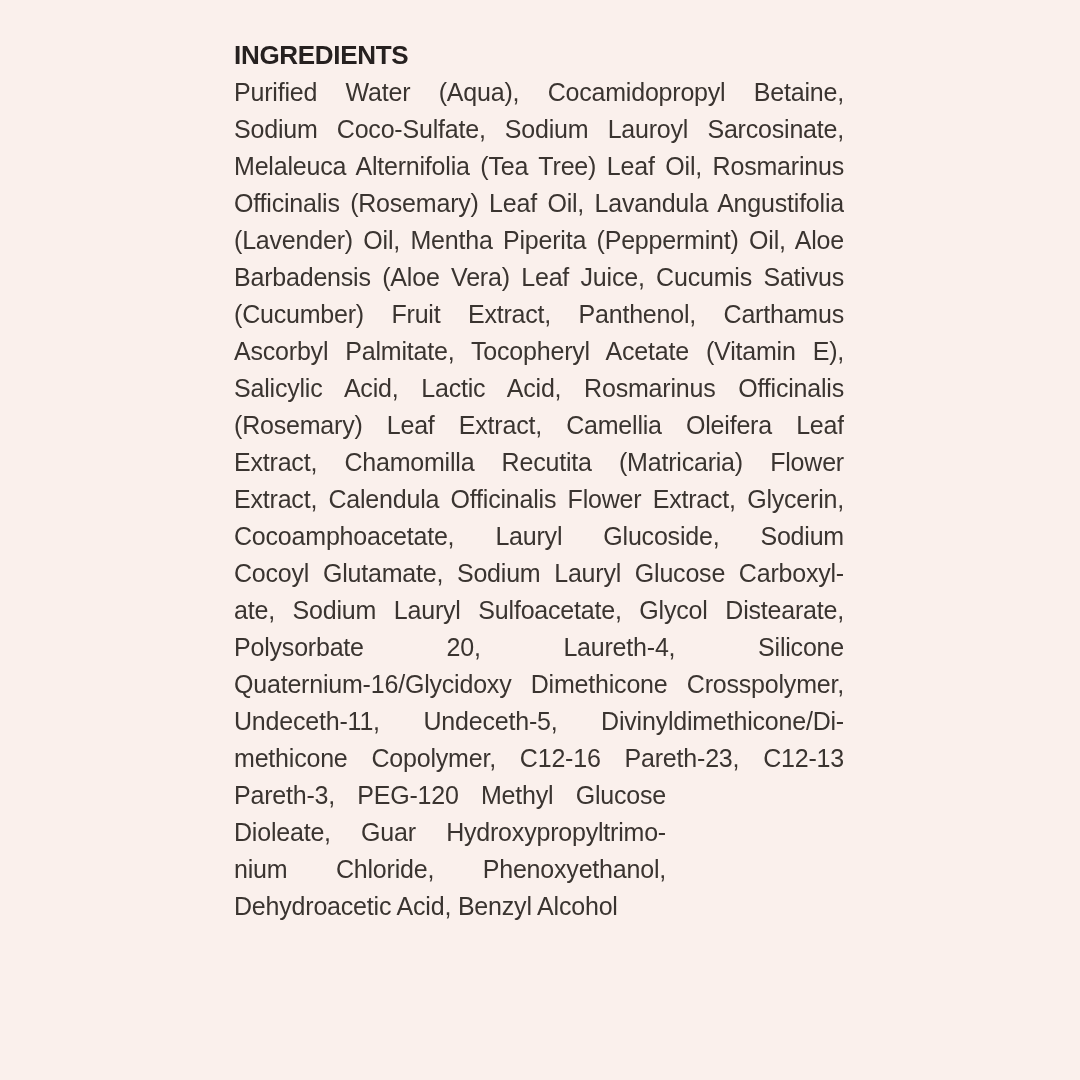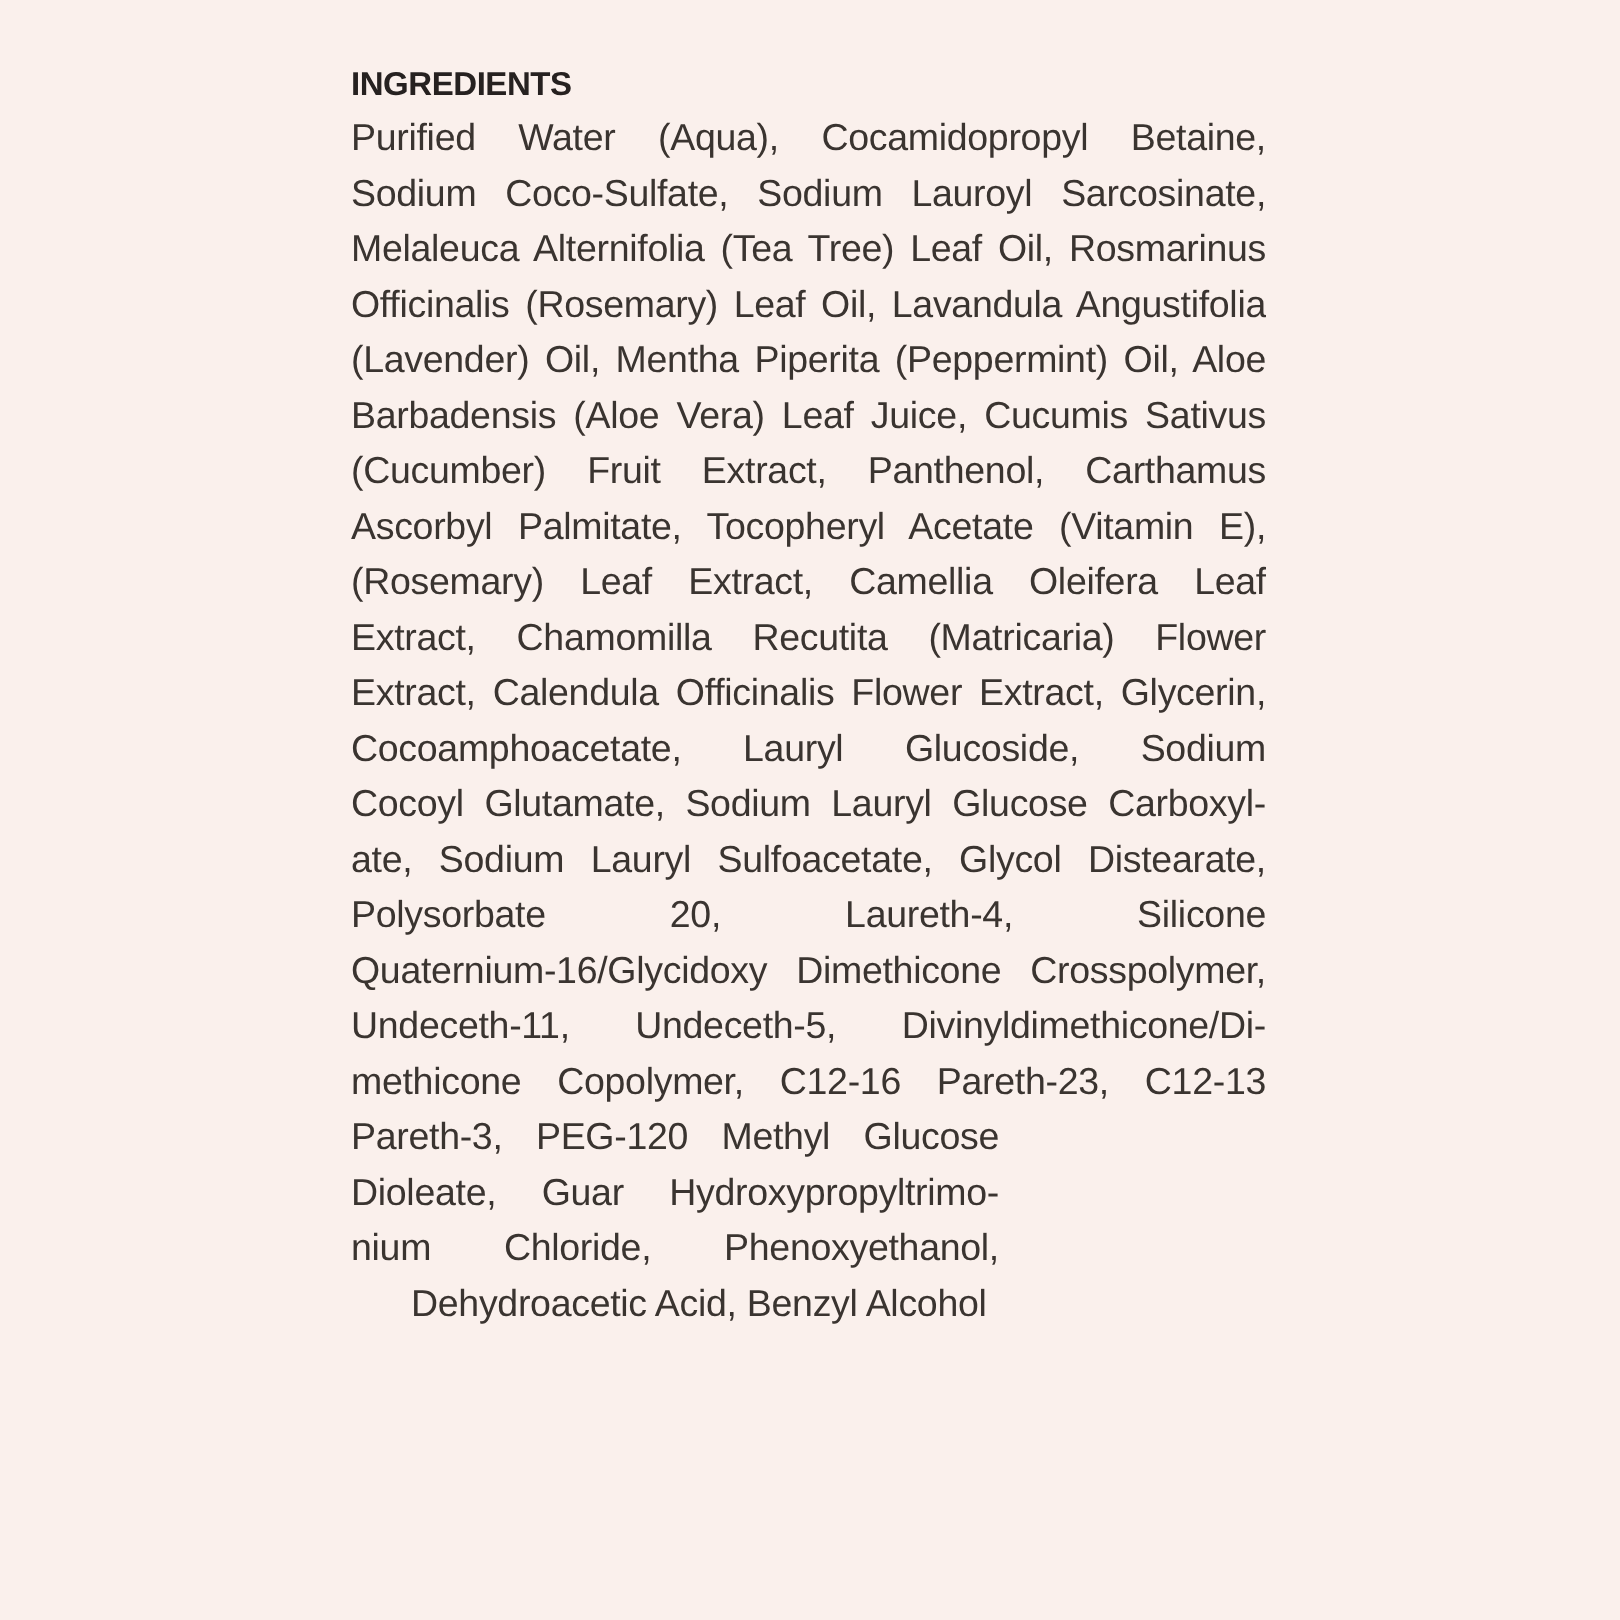--- a/index.html
+++ b/index.html
@@ -19,53 +19,53 @@
     left: 234px;
     top: 37px;
     width: 610px;
     color: #3a3430;
     font-size: 25px;
     line-height: 37px;
     letter-spacing: -0.2px;
   }
   .label-title {
     font-weight: bold;
-    font-size: 22px;
+    font-size: 26px;
     color: #262120;
     letter-spacing: -0.3px;
     height: 37px;
   }
   .ln {
     height: 37px;
     overflow: hidden;
     text-align: justify;
     text-align-last: justify;
   }
   .ln.narrow {
     width: 432px;
   }
   .ln.last {
     text-align: left;
     text-align-last: left;
-    margin-left: 40px;
   }
 </style>
 </head>
 <body>
 
 <div class="label-block">
   <div class="label-title">INGREDIENTS</div>
   <div class="ln">Purified Water (Aqua), Cocamidopropyl Betaine,</div>
   <div class="ln">Sodium Coco-Sulfate, Sodium Lauroyl Sarcosinate,</div>
   <div class="ln">Melaleuca Alternifolia (Tea Tree) Leaf Oil, Rosmarinus</div>
   <div class="ln">Officinalis (Rosemary) Leaf Oil, Lavandula Angustifolia</div>
   <div class="ln">(Lavender) Oil, Mentha Piperita (Peppermint) Oil, Aloe</div>
   <div class="ln">Barbadensis (Aloe Vera) Leaf Juice, Cucumis Sativus</div>
   <div class="ln">(Cucumber) Fruit Extract, Panthenol, Carthamus</div>
   <div class="ln">Ascorbyl Palmitate, Tocopheryl Acetate (Vitamin E),</div>
+  <div class="ln">Salicylic Acid, Lactic Acid, Rosmarinus Officinalis</div>
   <div class="ln">(Rosemary) Leaf Extract, Camellia Oleifera Leaf</div>
   <div class="ln">Extract, Chamomilla Recutita (Matricaria) Flower</div>
   <div class="ln">Extract, Calendula Officinalis Flower Extract, Glycerin,</div>
   <div class="ln">Cocoamphoacetate, Lauryl Glucoside, Sodium</div>
   <div class="ln">Cocoyl Glutamate, Sodium Lauryl Glucose Carboxyl-</div>
   <div class="ln">ate, Sodium Lauryl Sulfoacetate, Glycol Distearate,</div>
   <div class="ln">Polysorbate 20, Laureth-4, Silicone</div>
   <div class="ln">Quaternium-16/Glycidoxy Dimethicone Crosspolymer,</div>
   <div class="ln">Undeceth-11, Undeceth-5, Divinyldimethicone/Di-</div>
   <div class="ln">methicone Copolymer, C12-16 Pareth-23, C12-13</div>

